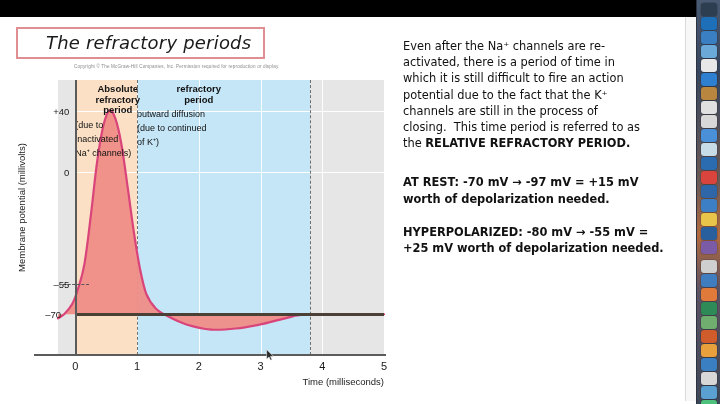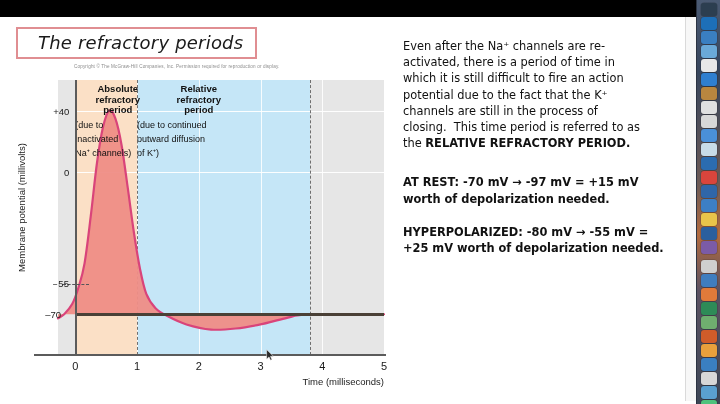--- a/index.html
+++ b/index.html
@@ -21,21 +21,21 @@
   .dockinner{display:flex;flex-direction:column;align-items:center;padding-top:3px;gap:1px;}
   .dockicon{width:16px;height:13px;border-radius:3px;flex:0 0 auto;box-shadow:0 0 0 .5px rgba(0,0,0,.25);}
   .dockgap{height:4px;width:16px;}
   .rightwhite{position:absolute;right:23px;top:17px;width:11px;height:387px;background:#f7f7f7;border-left:1px solid #dadada;}
   .bottombar{position:absolute;left:0;bottom:0;width:697px;height:3px;background:#fff;}
 
   
   .titlebox{
     position:absolute;left:16px;top:27px;
     border:2px solid #e08e92;background:#fff;
-    padding:3px 12px 4px 20px;
+    padding:3px 12px 4px 28px;
   }
   .titlebox .t{
     font-family:"DejaVu Sans", sans-serif;
     font-style:italic;font-size:18px;color:#1a1a1a;white-space:nowrap;letter-spacing:.2px;
   }
   .copyright{
     position:absolute;left:74px;top:64px;
     font-size:4.6px;color:#8b8b8b;letter-spacing:.15px;white-space:nowrap;
     font-family:"Liberation Sans", sans-serif;
   }
@@ -168,35 +168,34 @@
 
         <div class="regionlabel" id="lblAbs" style="left: 17.2879px; width: 85px; top: 4px;">
           <div class="hd">Absolute</div>
           <div class="hd">refractory</div>
           <div class="hd">period</div>
           <div class="sub">(due to</div>
           <div class="sub">inactivated</div>
           <div class="sub">Na⁺ channels)</div>
         </div>
         <div class="regionlabel" id="lblRel" style="left: 79.0303px; width: 123.485px; top: 4px;">
-          <div class="hd">Relative</div>
           <div class="hd">refractory</div>
           <div class="hd">period</div>
+          <div class="sub">outward diffusion</div>
           <div class="sub">(due to continued</div>
-          <div class="sub">outward diffusion</div>
           <div class="sub">of K⁺)</div>
         </div>
 
         <div class="yaxis" style="left: 17.2879px;"></div>
         <div class="xaxis" id="xaxis" style="top: 274px;"></div>
 
         <div id="yticks">
             <div class="ytick" style="top: 30.5556px; right: 308.712px;">+40</div>
             <div class="ytick" style="top: 91.6667px; right: 308.712px;">0</div>
-            <div class="ytick" style="top: 203.704px; right: 308.712px; font-family: Liberation Mono, monospace;">–55</div>
+            <div class="ytick" style="top: 203.704px; right: 308.712px;">–55</div>
             <div class="ytick" style="top: 234.259px; right: 317px;">–70</div>
           </div>
         <div id="xticks">
             <div class="xtick" style="left: 17.2879px;">0</div>
             <div class="xtick" style="left: 79.0303px;">1</div>
             <div class="xtick" style="left: 140.773px;">2</div>
             <div class="xtick" style="left: 202.515px;">3</div>
             <div class="xtick" style="left: 264.258px;">4</div>
             <div class="xtick" style="left: 326px;">5</div>
           </div>

